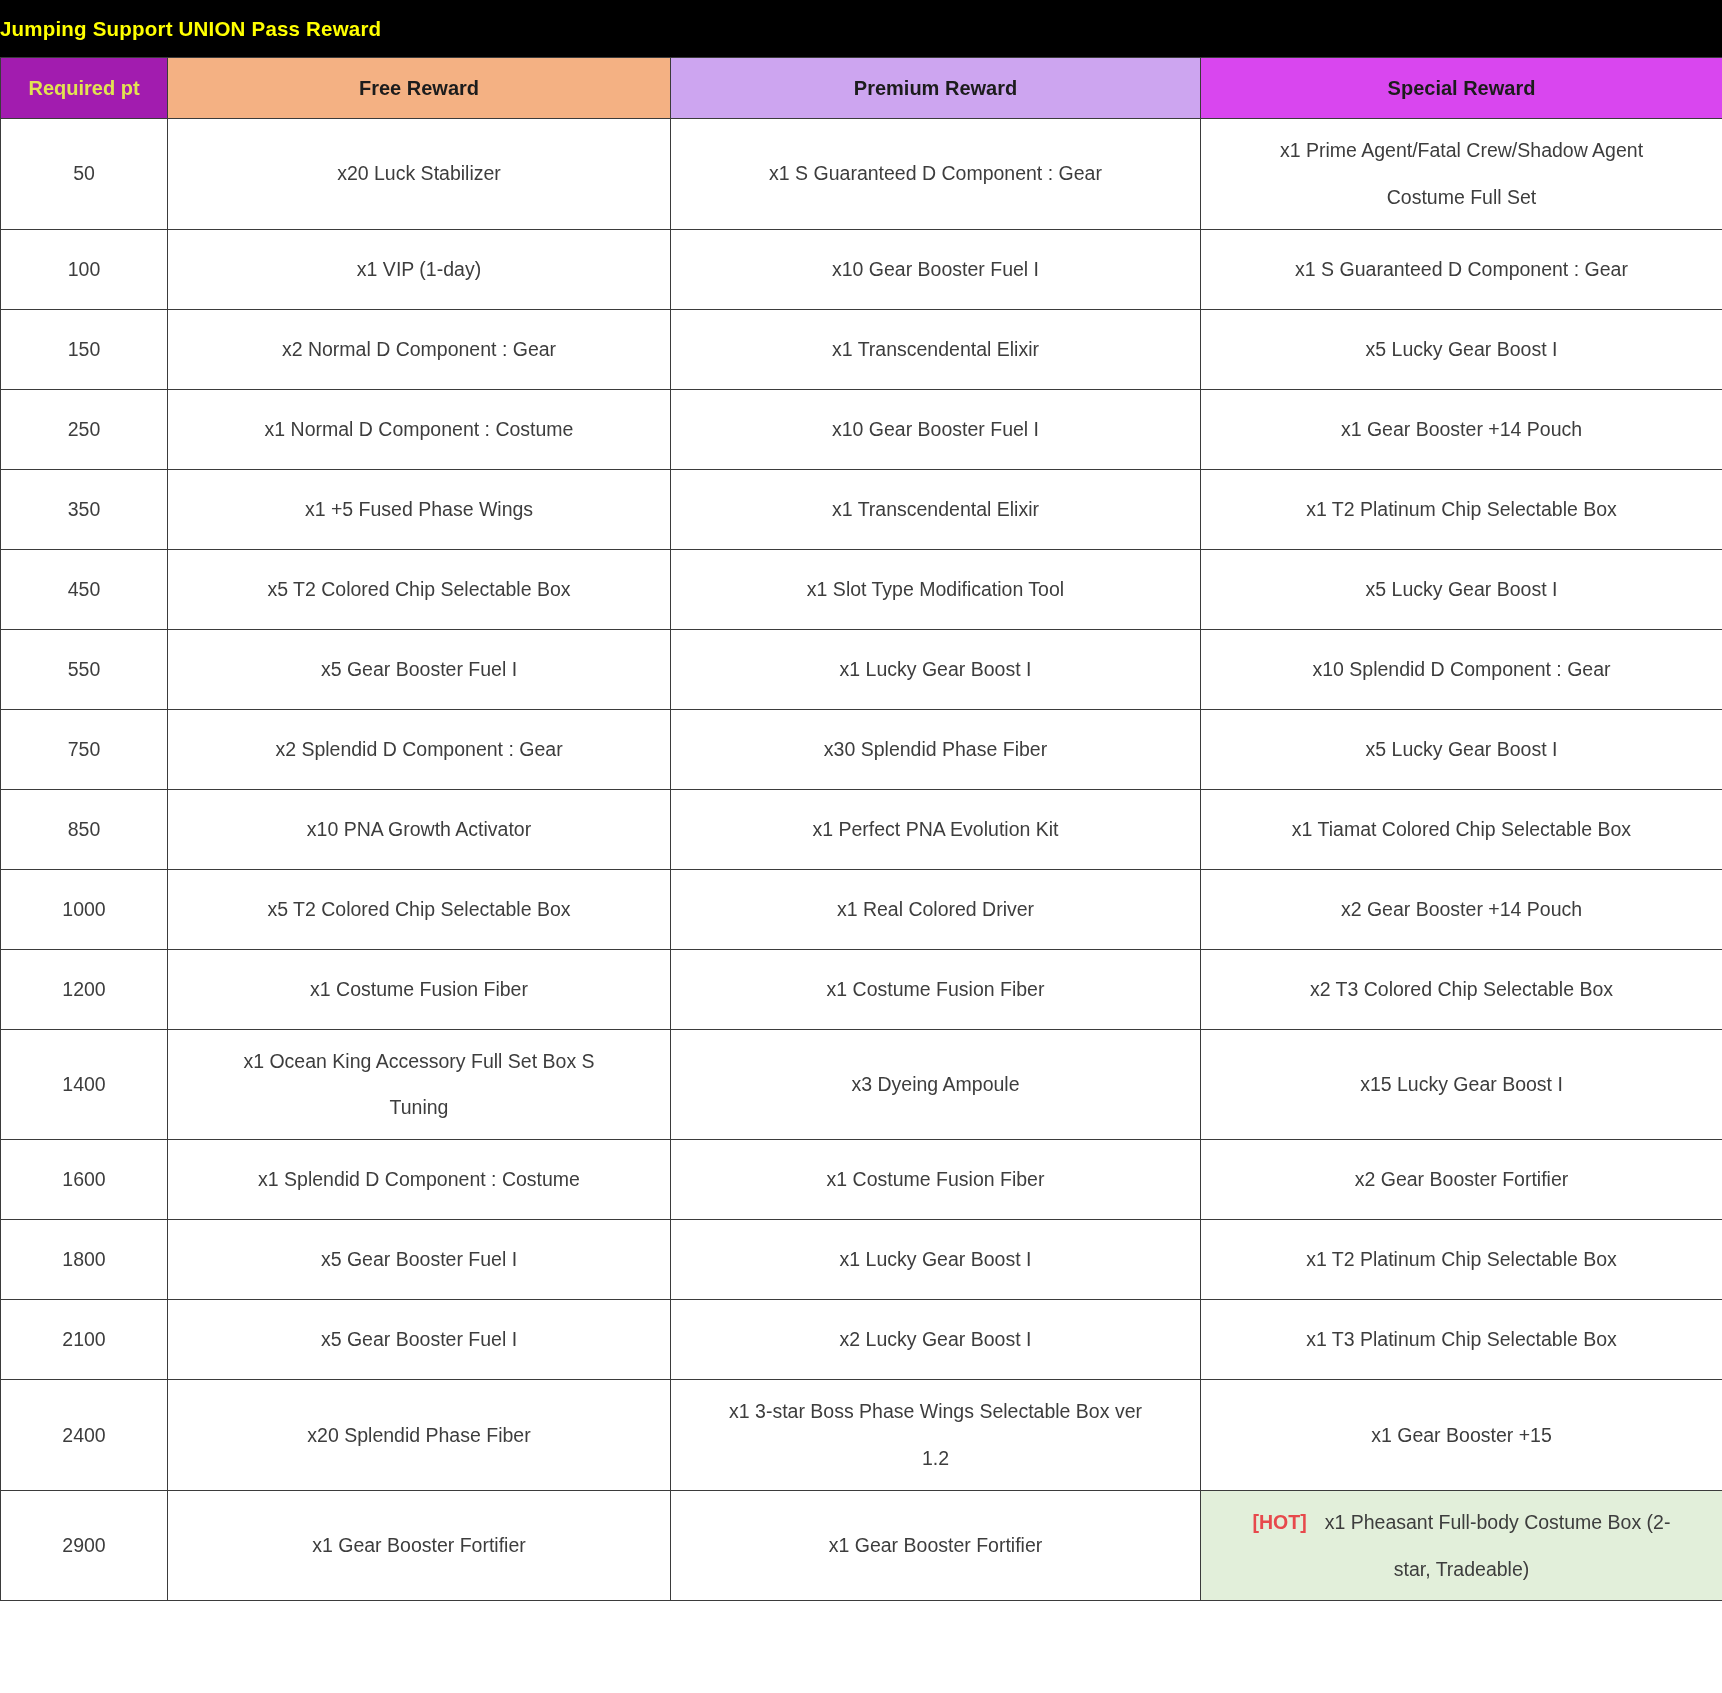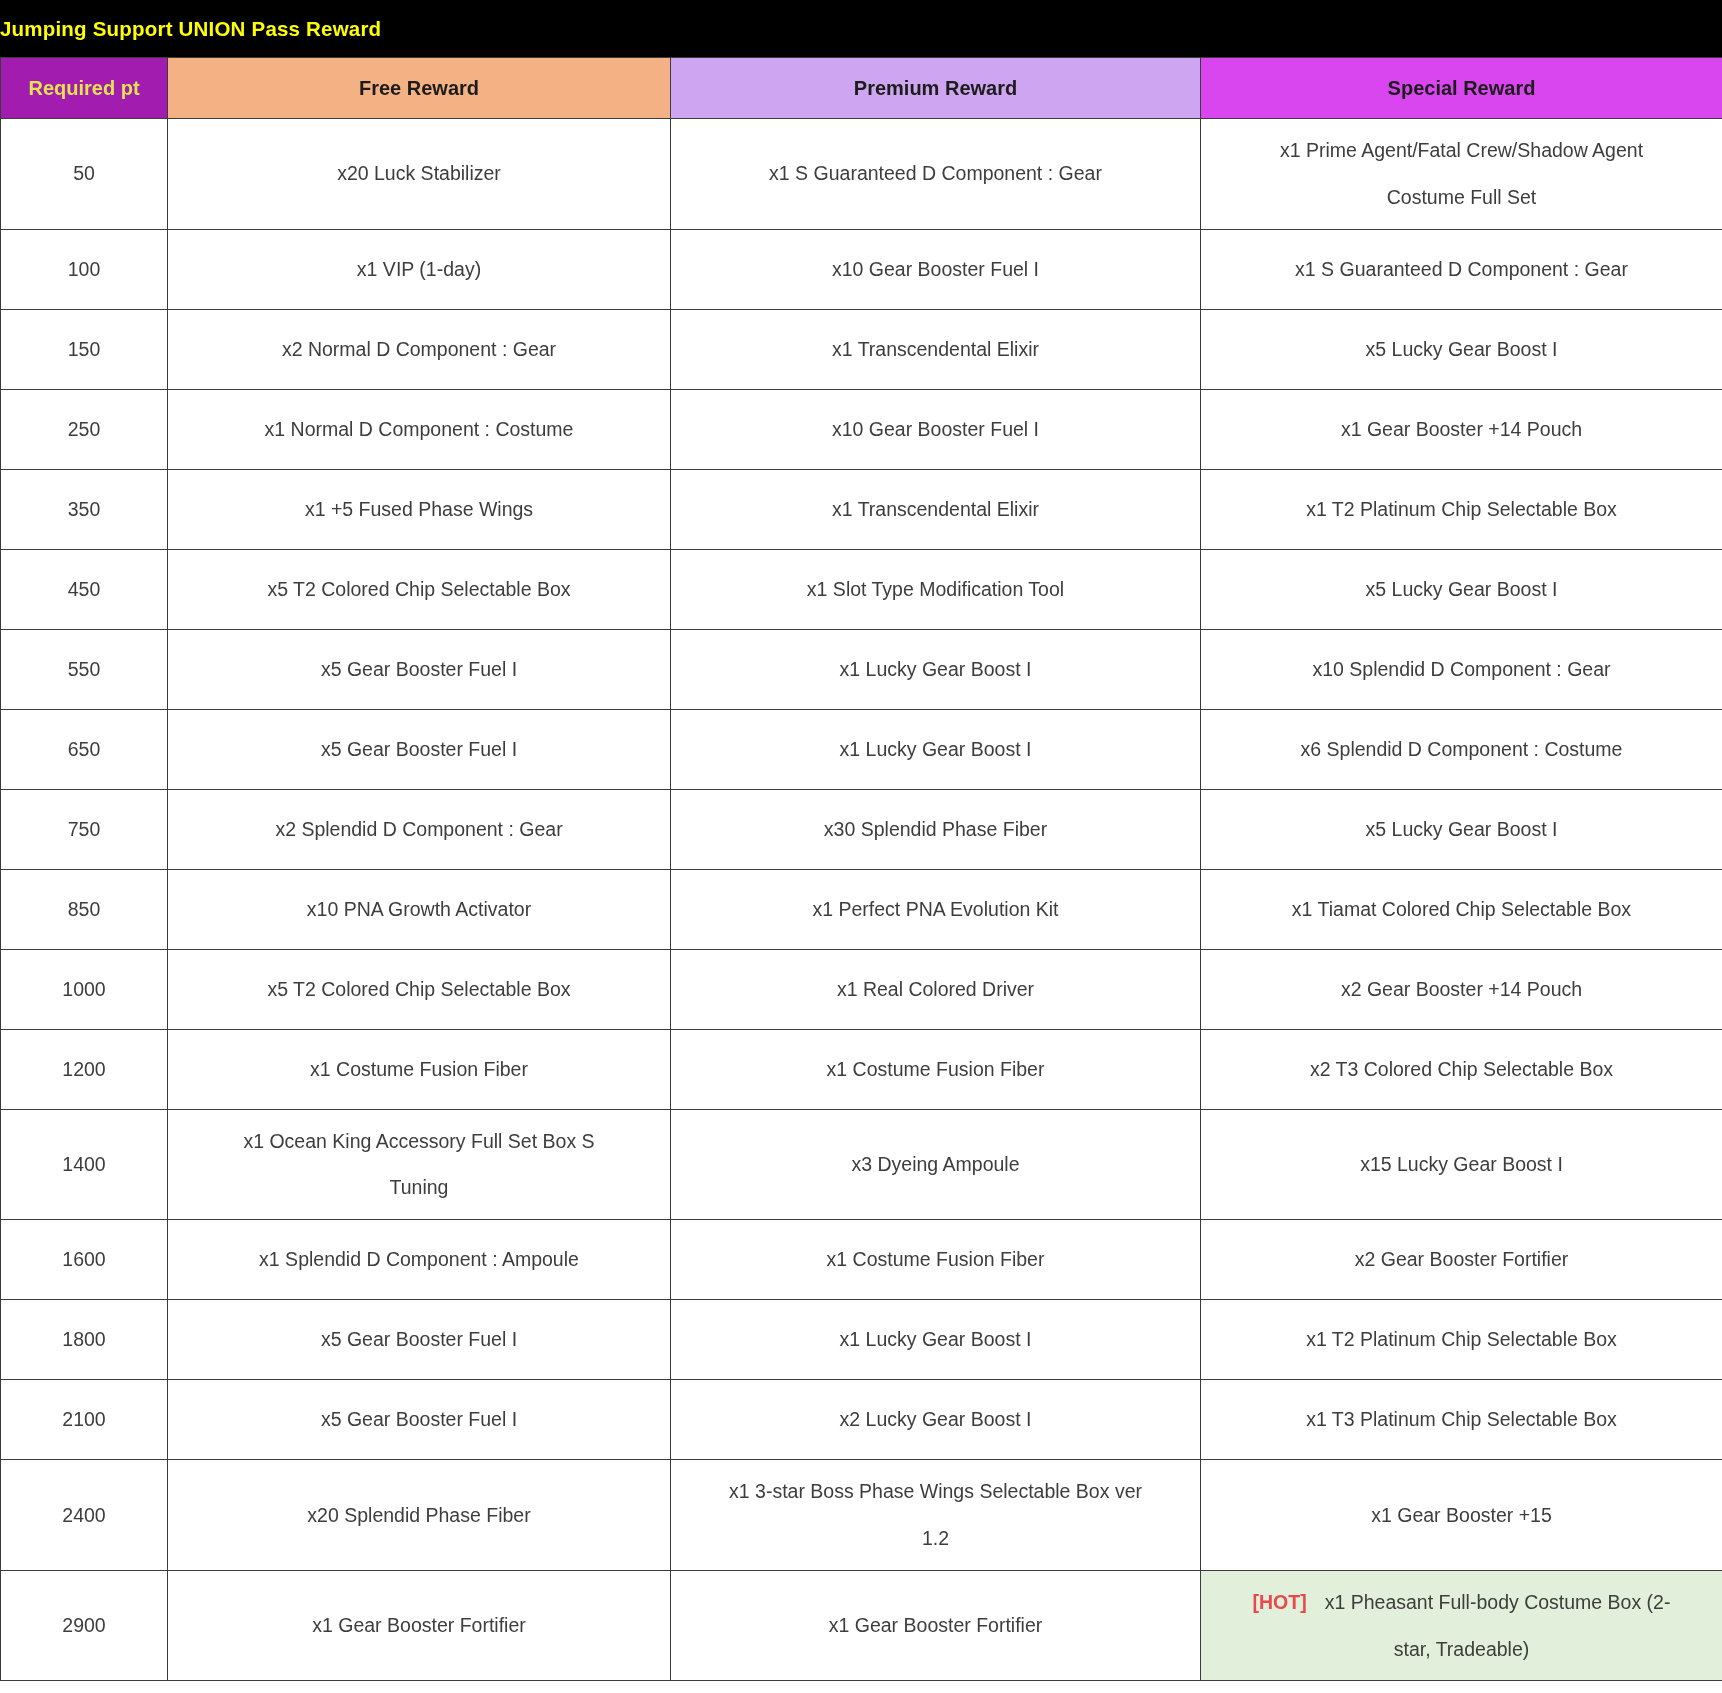--- a/index.html
+++ b/index.html
@@ -125,26 +125,20 @@
           <td class="reward-cell">x1 Slot Type Modification Tool</td>
           <td class="reward-cell">x5 Lucky Gear Boost I</td>
         </tr>
         <tr>
           <td class="pt-cell">550</td>
           <td class="reward-cell">x5 Gear Booster Fuel I</td>
           <td class="reward-cell">x1 Lucky Gear Boost I</td>
           <td class="reward-cell">x10 Splendid D Component : Gear</td>
         </tr>
         <tr>
-          <td class="pt-cell">650</td>
-          <td class="reward-cell">x5 Gear Booster Fuel I</td>
-          <td class="reward-cell">x1 Lucky Gear Boost I</td>
-          <td class="reward-cell">x6 Splendid D Component : Costume</td>
-        </tr>
-        <tr>
           <td class="pt-cell">750</td>
           <td class="reward-cell">x2 Splendid D Component : Gear</td>
           <td class="reward-cell">x30 Splendid Phase Fiber</td>
           <td class="reward-cell">x5 Lucky Gear Boost I</td>
         </tr>
         <tr>
           <td class="pt-cell">850</td>
           <td class="reward-cell">x10 PNA Growth Activator</td>
           <td class="reward-cell">x1 Perfect PNA Evolution Kit</td>
           <td class="reward-cell">x1 Tiamat Colored Chip Selectable Box</td>
@@ -162,21 +156,21 @@
           <td class="reward-cell">x2 T3 Colored Chip Selectable Box</td>
         </tr>
         <tr>
           <td class="pt-cell">1400</td>
           <td class="reward-cell">x1 Ocean King Accessory Full Set Box S Tuning</td>
           <td class="reward-cell">x3 Dyeing Ampoule</td>
           <td class="reward-cell">x15 Lucky Gear Boost I</td>
         </tr>
         <tr>
           <td class="pt-cell">1600</td>
-          <td class="reward-cell">x1 Splendid D Component : Ampoule</td>
+          <td class="reward-cell">x1 Splendid D Component : Costume</td>
           <td class="reward-cell">x1 Costume Fusion Fiber</td>
           <td class="reward-cell">x2 Gear Booster Fortifier</td>
         </tr>
         <tr>
           <td class="pt-cell">1800</td>
           <td class="reward-cell">x5 Gear Booster Fuel I</td>
           <td class="reward-cell">x1 Lucky Gear Boost I</td>
           <td class="reward-cell">x1 T2 Platinum Chip Selectable Box</td>
         </tr>
         <tr>

